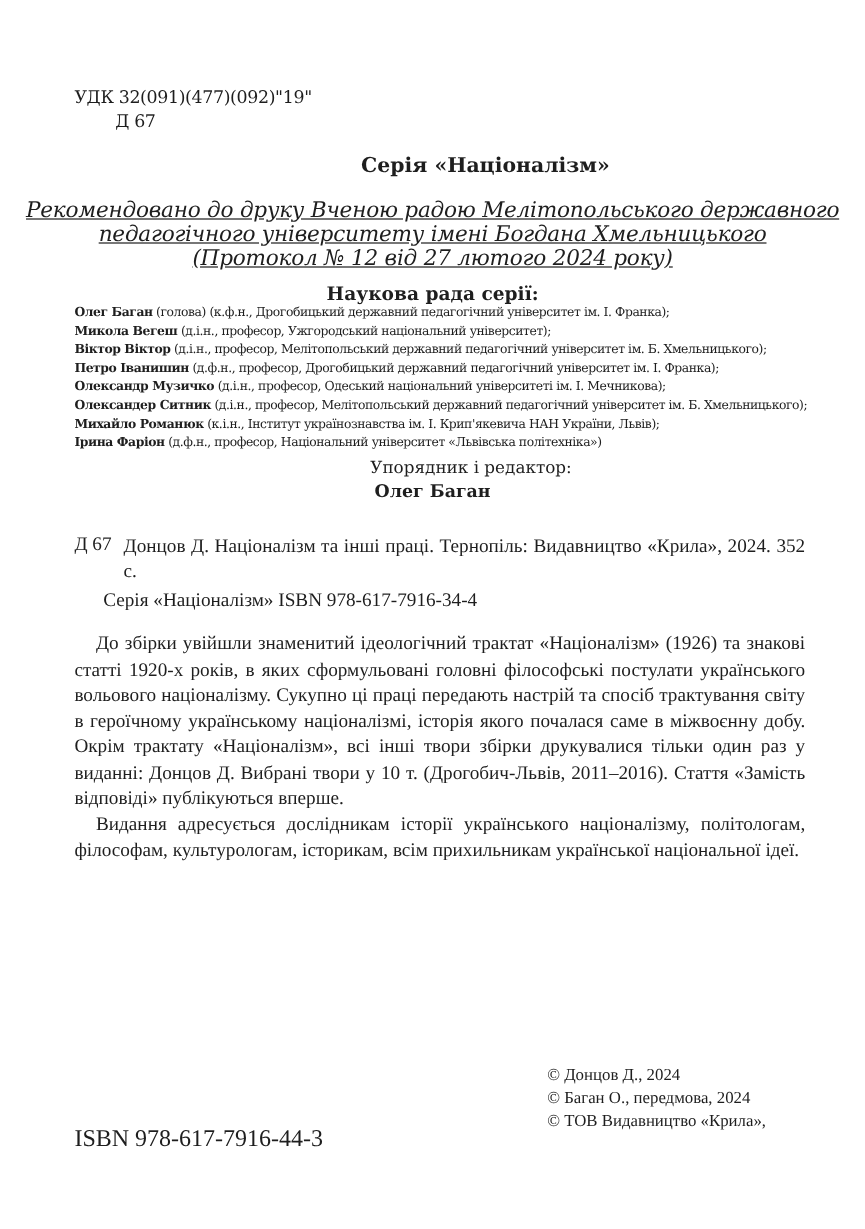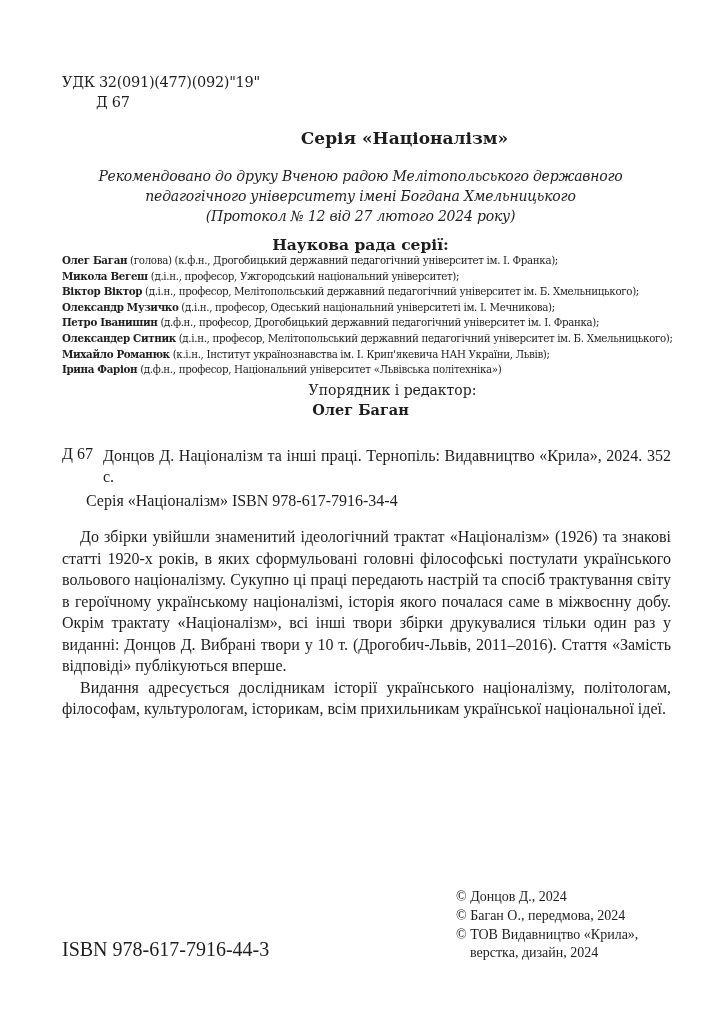--- a/index.html
+++ b/index.html
@@ -5,21 +5,21 @@
     html, body { margin: 0; padding: 0; background: #ffffff; }
     body {
       width: 721px; height: 1024px; position: relative; overflow: hidden;
       font-family: "DejaVu Serif", "Liberation Serif", serif;
       color: #1e1e1e;
     }
     .abs { position: absolute; }
     .udk { left: 62px; top: 74px; font-size: 14.5px; letter-spacing: -0.3px; }
     .udk-code { left: 96px; top: 94px; font-size: 14.5px; letter-spacing: -0.3px; }
     .series-title { left: 0; width: 721px; top: 128px; text-align: center; font-weight: bold; font-size: 17px; margin-left: 44px; }
-    .recommend { left: 0; width: 721px; top: 166px; text-align: center; font-style: italic; font-size: 14px; line-height: 20px; letter-spacing: -0.2px; }
+    .recommend { left: 0; width: 721px; top: 166px; text-align: center; font-style: italic; font-size: 18px; line-height: 20px; letter-spacing: -0.2px; text-decoration: underline; }
     .recommend div { white-space: nowrap; }
     .council-title { left: 0; width: 721px; top: 235px; text-align: center; font-weight: bold; font-size: 15.5px; }
     .council { left: 62px; top: 253px; font-size: 10.3px; line-height: 15.6px; letter-spacing: -0.35px; white-space: nowrap; }
     .council .name { font-weight: bold; }
     .editor-label { left: 0; width: 721px; top: 382px; text-align: center; font-size: 14px; margin-left: 32px; }
     .editor-name { left: 0; width: 721px; top: 401px; text-align: center; font-size: 14.5px; font-weight: bold; }
     .bib { font-family: "Liberation Serif", "DejaVu Serif", serif; font-size: 16px; }
     .bib-code { left: 62px; top: 445px; }
     .bib-text { left: 103px; top: 445px; width: 568px; line-height: 21px; text-align: justify; }
     .series-isbn { left: 86px; top: 492px; }
@@ -42,22 +42,22 @@
   <div>педагогічного університету імені Богдана Хмельницького</div>
   <div>(Протокол № 12 від 27 лютого 2024 року)</div>
 </div>
 
 <div class="abs council-title">Наукова рада серії:</div>
 
 <div class="abs council">
   <div><span class="name">Олег Баган</span><span> (голова) (к.ф.н., Дрогобицький державний педагогічний університет ім. І. Франка);</span></div>
   <div><span class="name">Микола Вегеш</span><span> (д.і.н., професор, Ужгородський національний університет);</span></div>
   <div><span class="name">Віктор Віктор</span><span> (д.і.н., професор, Мелітопольський державний педагогічний університет ім. Б. Хмельницького);</span></div>
+  <div><span class="name">Петро Іванишин</span><span> (д.ф.н., професор, Дрогобицький державний педагогічний університет ім. І. Франка);</span></div>
   <div><span class="name">Олександр Музичко</span><span> (д.і.н., професор, Одеський національний університеті ім. І. Мечникова);</span></div>
-  <div><span class="name">Петро Іванишин</span><span> (д.ф.н., професор, Дрогобицький державний педагогічний університет ім. І. Франка);</span></div>
   <div><span class="name">Олександер Ситник</span><span> (д.і.н., професор, Мелітопольський державний педагогічний університет ім. Б. Хмельницького);</span></div>
   <div><span class="name">Михайло Романюк</span><span> (к.і.н., Інститут українознавства ім. І. Крип'якевича НАН України, Львів);</span></div>
   <div><span class="name">Ірина Фаріон</span><span> (д.ф.н., професор, Національний університет «Львівська політехніка»)</span></div>
 </div>
 
 <div class="abs editor-label">Упорядник і редактор:</div>
 <div class="abs editor-name">Олег Баган</div>
 
 <div class="abs bib bib-code">Д 67</div>
 <div class="abs bib bib-text">Донцов Д. Націоналізм та інші праці. Тернопіль: Видавництво «Крила», 2024. 352 с.</div>
@@ -65,16 +65,15 @@
 
 <div class="abs abstract">
   <p>До збірки увійшли знаменитий ідеологічний трактат «Націоналізм» (1926) та знакові статті 1920-х років, в яких сформульовані головні філософські постулати українського вольового націоналізму. Сукупно ці праці передають настрій та спосіб трактування світу в героїчному українському націоналізмі, історія якого почалася саме в міжвоєнну добу. Окрім трактату «Націоналізм», всі інші твори збірки друкувалися тільки один раз у виданні: Донцов Д. Вибрані твори у 10 т. (Дрогобич-Львів, 2011–2016). Стаття «Замість відповіді» публікуються вперше.</p>
   <p>Видання адресується дослідникам історії українського націоналізму, політологам, філософам, культурологам, історикам, всім прихильникам української національної ідеї.</p>
 </div>
 
 <div class="abs copyright">
   <div>© Донцов Д., 2024</div>
   <div>© Баган О., передмова, 2024</div>
   <div>© ТОВ Видавництво «Крила»,</div>
-  <div class="cont">верстка, дизайн, 2024</div>
 </div>
 
 <div class="abs isbn">ISBN 978-617-7916-44-3</div>
 
 </body></html>

